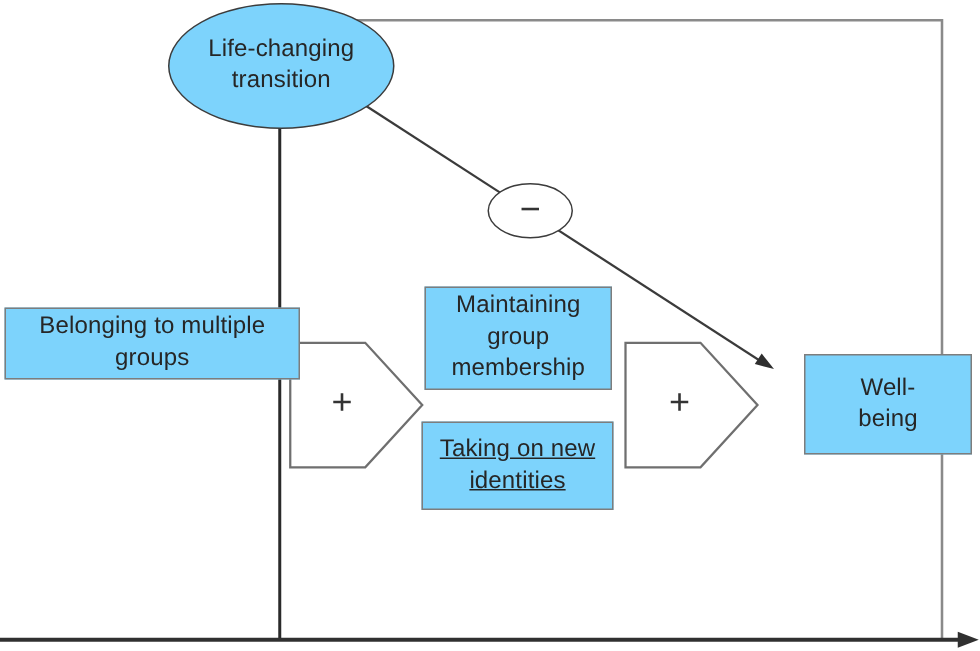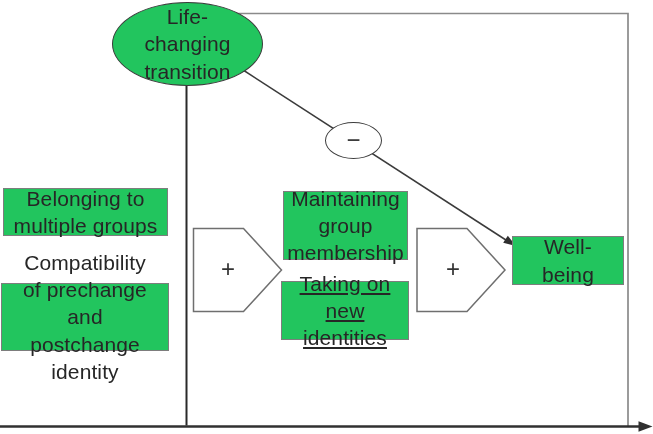--- a/index.html
+++ b/index.html
@@ -15,26 +15,26 @@
   .lines-layer {
     position: absolute;
     left: 0; top: 0;
     width: 653px; height: 434px;
     z-index: 1;
   }
   .node {
     position: absolute;
     z-index: 2;
     box-sizing: border-box;
-    background: #22c55e;
+    background: #7dd3fc;
     display: flex;
     align-items: center;
-    justify-content: center;
+    justify-content: flex-start;
     text-align: center;
-    font-size: 21px;
+    font-size: 16px;
     line-height: 1.3;
     letter-spacing: 0.1px;
   }
   .rect-node { border: 1.4px solid #7d7d7d; }
   .ellipse-node {
     border: 1.4px solid #3c3c3c;
     border-radius: 50%;
   }
   .sign {
     position: absolute;
@@ -84,33 +84,30 @@
   </div>
 
   <div class="sign" style="left:212px; top:254px; width:32px; height:32px; font-size:24px;">
     <span>+</span>
   </div>
 
   <div class="sign" style="left:437px; top:254px; width:32px; height:32px; font-size:24px;">
     <span>+</span>
   </div>
 
-  <div class="node rect-node" style="left:3px; top:188px; width:165px; height:48px; padding:2px 6px;">
+  <div class="node rect-node" style="left:3px; top:205px; width:197px; height:48px; padding:2px 6px;">
     <span>Belonging to multiple groups</span>
   </div>
 
-  <div class="node rect-node" style="left:1px; top:283px; width:168px; height:68px; padding:2px 12px;">
-    <span>Compatibility of prechange and postchange identity</span>
-  </div>
 
   <div class="node rect-node" style="left:283px; top:191px; width:125px; height:69px; padding:14px 4px;">
     <span>Maintaining group membership</span>
   </div>
 
   <div class="node rect-node" style="left:281px; top:281px; width:128px; height:59px; padding:2px 6px;text-decoration:underline;">
     <span>Taking on new identities</span>
   </div>
 
-  <div class="node rect-node" style="left:512px; top:236px; width:112px; height:49px; padding:2px 20px;">
+  <div class="node rect-node" style="left:536px; top:236px; width:112px; height:67px; padding:2px 20px;">
     <span>Well-being</span>
   </div>
 
 </div>
 
 </body></html>

